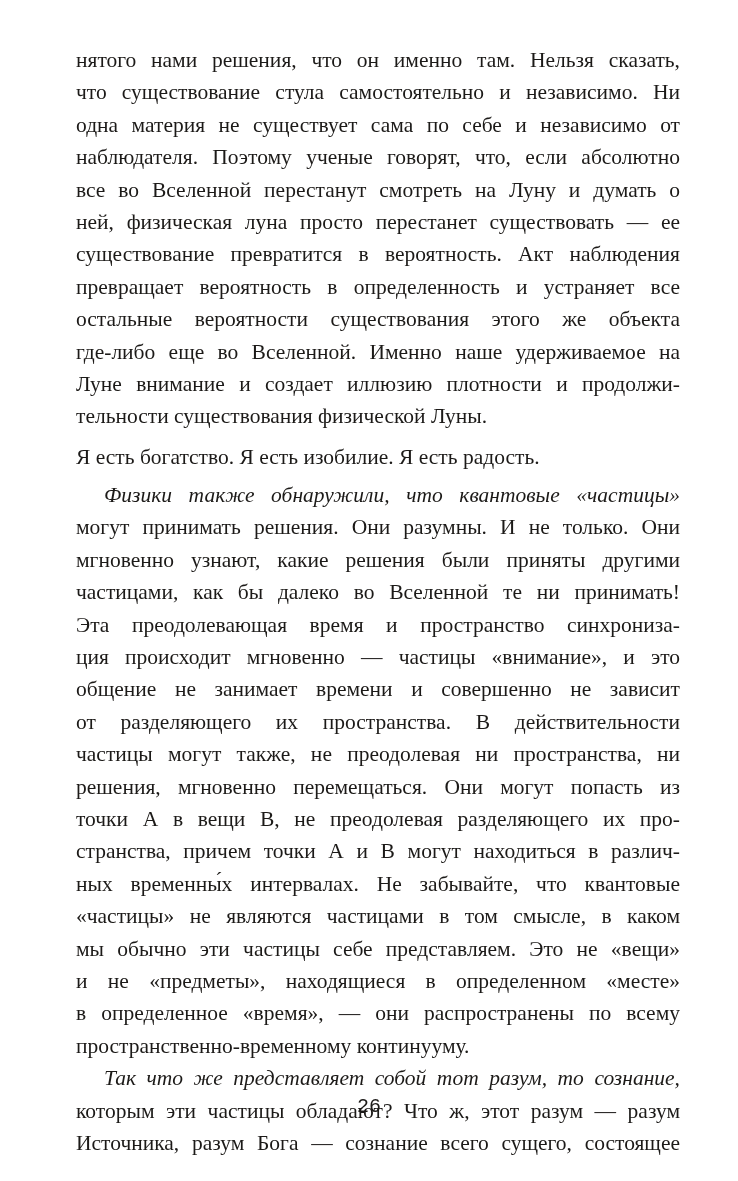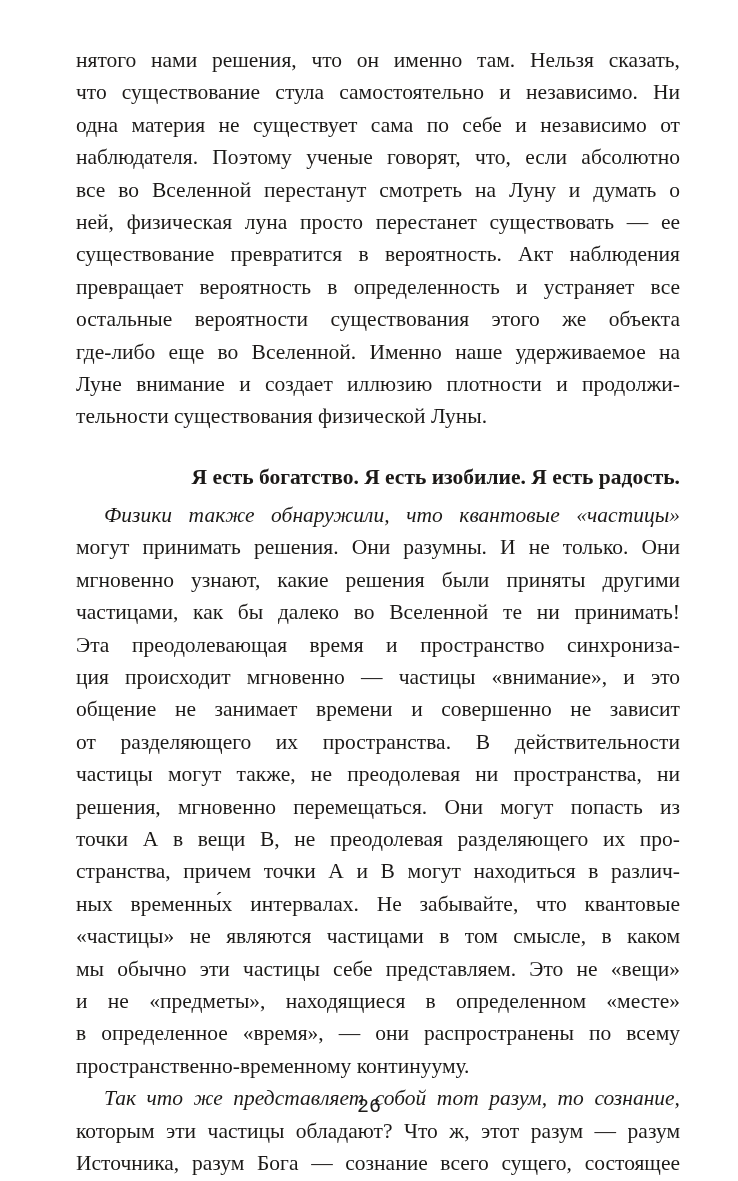--- a/index.html
+++ b/index.html
@@ -6,22 +6,22 @@
   body { width: 738px; height: 1181px; position: relative; overflow: hidden; }
   .page {
     position: absolute; left: 76px; top: 44px; width: 604px;
     font-family: "Liberation Serif", "DejaVu Serif", serif;
     font-size: 21.5px; line-height: 32.4px; color: #1c1a18;
   }
   .line { display: block; white-space: nowrap; text-align: justify; text-align-last: justify; height: 32.4px; }
   .line.last { text-align-last: left; }
   .line.indent { padding-left: 28px; font-style: italic; }
   .heading {
-    display: block; text-align: right; font-weight: bold;
-    margin: 28px 0 6px 0; height: 32.4px; white-space: nowrap;
+    display: block; text-align: left; font-weight: normal;
+    margin: 8px 0 6px 0; height: 32.4px; white-space: nowrap;
   }
   .page-number {
     position: absolute; left: 0; width: 738px; top: 1095px; text-align: center;
     font-family: Liberation Mono, monospace; font-size: 20px; color: #1c1a18;
   }
 </style>
 </head>
 <body>
 
 <div class="page">

